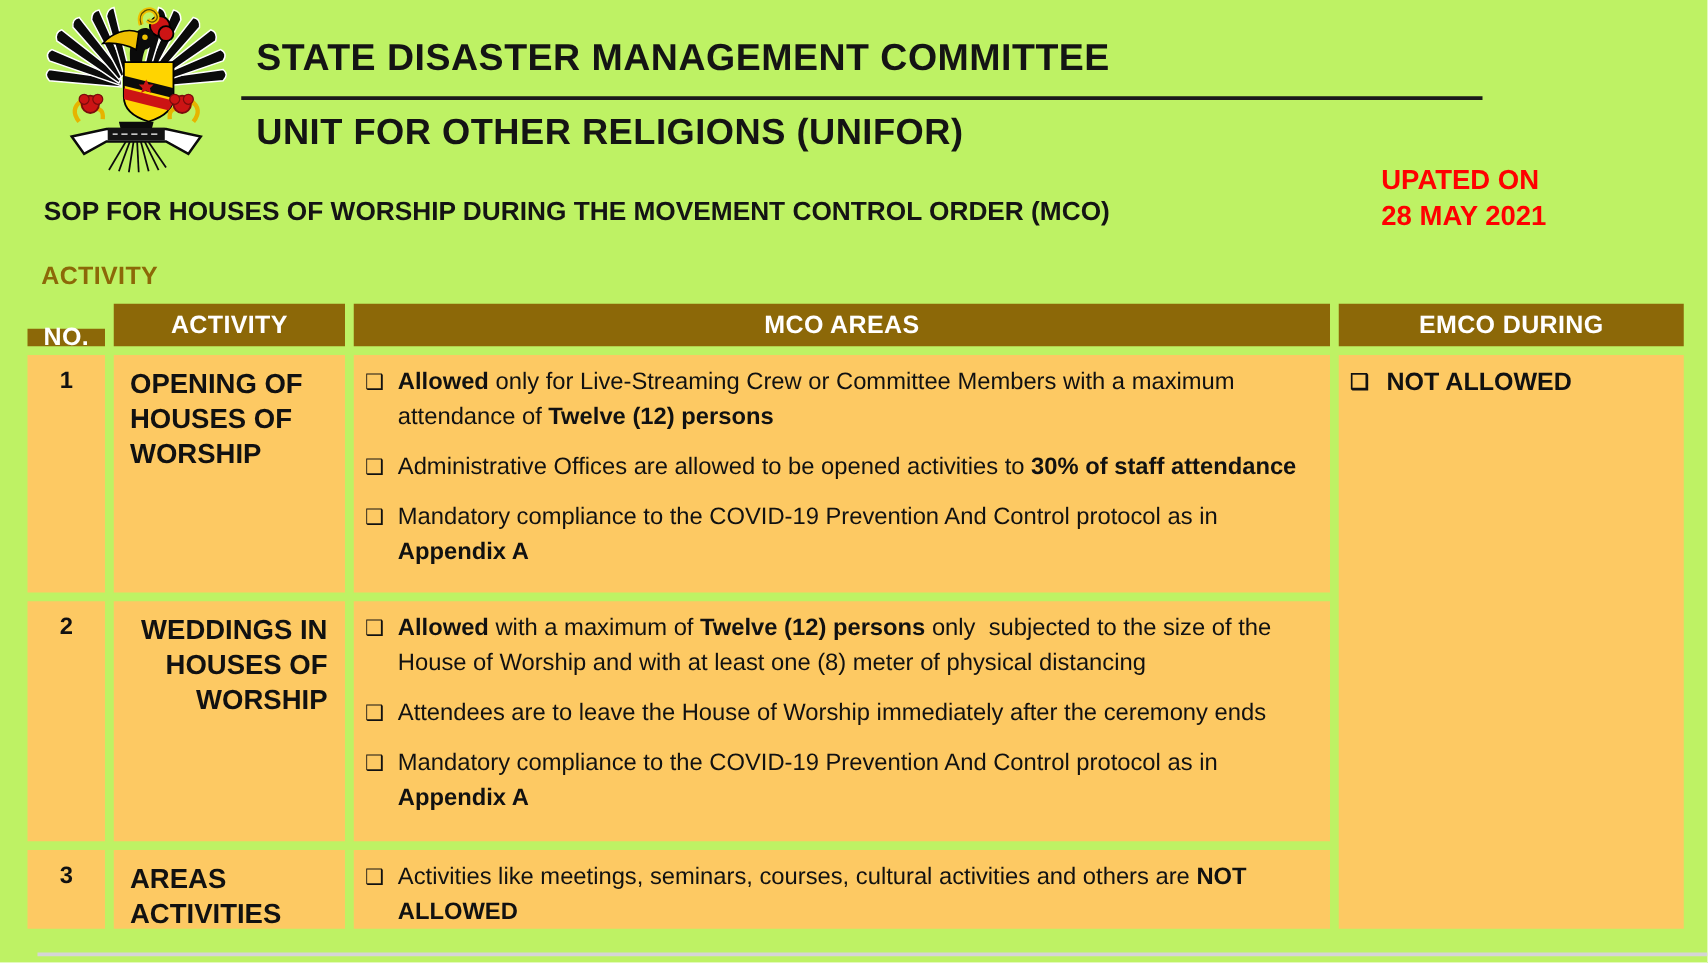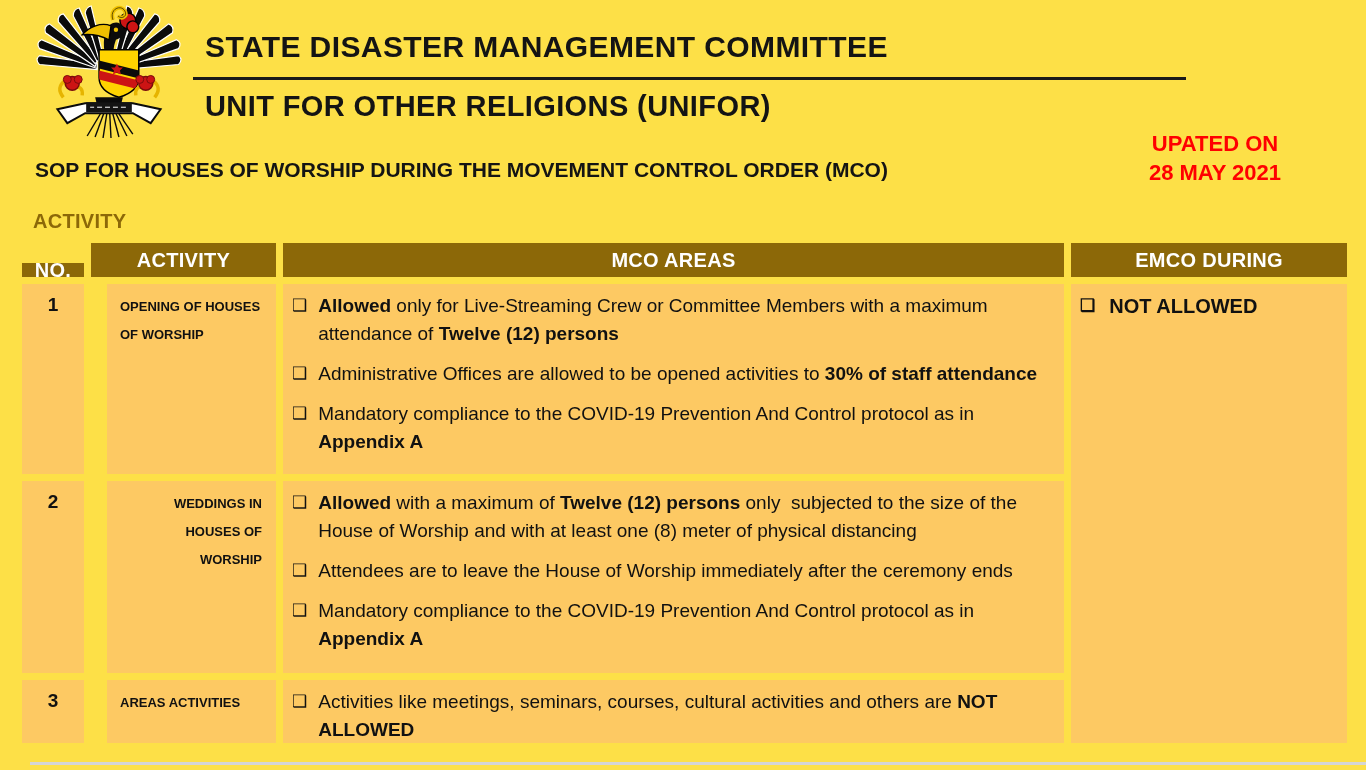--- a/index.html
+++ b/index.html
@@ -1,55 +1,55 @@
 <!DOCTYPE html>
 <html style="--brown: #8C6808; --orange: #FDC963; --red: #FF0000;"><head>
 <meta charset="utf-8">
 <style>
   html,body { margin:0; padding:0; background:#ffffff; }
   .page {
-    position:relative; width:1366px; height:770px; background:#fde047;
+    position:relative; width:1366px; height:770px; background:#bef264;
     font-family:"Liberation Sans", sans-serif; overflow:hidden; color:#111;
   }
   
   .crest { position:absolute; left:28px; top:4px; width:162px; height:134px; }
   .main-title {
     position:absolute; left:205px; top:30px; font-size:30px; font-weight:bold;
     letter-spacing:0.4px; color:#141414; white-space:nowrap;
   }
   .title-rule { position:absolute; left:193px; top:77px; width:993px; height:3px; background:#1a1a1a; }
   .sub-title {
     position:absolute; left:205px; top:90px; font-size:29px; font-weight:bold;
     letter-spacing:0.4px; color:#141414; white-space:nowrap;
   }
   .sop-title {
     position:absolute; left:35px; top:158px; font-size:21px; font-weight:bold;
     color:#141414; white-space:nowrap;
   }
   .updated {
-    position:absolute; left:1105px; top:129px; width:220px; text-align:center;
+    position:absolute; left:1105px; top:129px; width:220px; text-align:left;
     font-size:22px; font-weight:bold; line-height:29px; color:var(--red);
   }
   .section-label {
     position:absolute; left:33px; top:210px; font-size:20px; font-weight:bold;
     color:var(--brown); letter-spacing:0.3px;
   }
   
   .grid {
     position:absolute; left:22px; top:243px;
     display:grid; grid-template-columns:62px 185px 781px 276px;
     grid-template-rows:34px 190px 192px 63px; gap:7px;
   }
   .th {
     background:var(--brown); color:#fff; font-weight:bold; font-size:20px;
     display:flex; align-items:center; justify-content:center; letter-spacing:0.3px;
   }
   .cell { background:var(--orange); }
   .no-cell { text-align:center; font-weight:bold; font-size:19px; padding-top:10px; }
-  .act-cell { font-weight:bold; font-size:13px; line-height:28px; padding:9px 14px 0 13px;margin-left:16px; }
+  .act-cell { font-weight:bold; font-size:22px; line-height:28px; padding:9px 14px 0 13px; }
   .items-cell { padding:8px 12px 0 9px; }
   .item { display:flex; gap:11px; font-size:19px; line-height:28px; margin-bottom:12px; }
   .item .box { font-size:17px; line-height:28px; flex:0 0 auto; }
   .item .txt { white-space:pre-wrap; }
   .emco-cell .item { font-size:20px; font-weight:bold; gap:14px; }
   .bottom-rule { position:absolute; left:30px; top:762px; width:1336px; height:3px; background:#d5d5d5; }
 </style>
 </head>
 <body>
 

